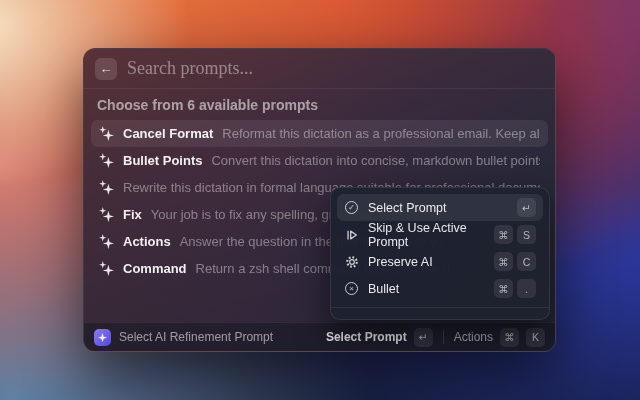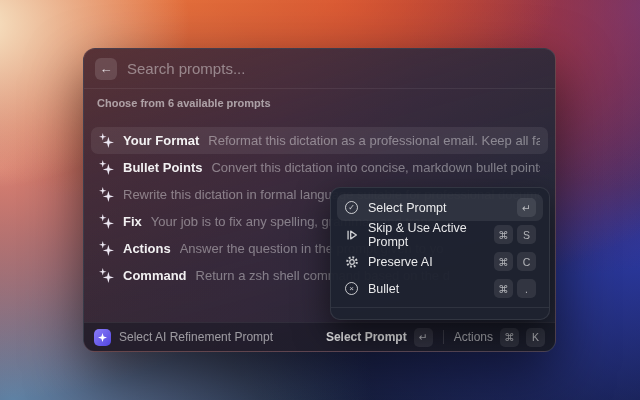--- a/index.html
+++ b/index.html
@@ -30,23 +30,23 @@
     background:
       linear-gradient(165deg, rgba(120,60,58,0.45) 0%, rgba(90,50,70,0.28) 30%, rgba(40,40,70,0.18) 60%, rgba(20,26,46,0.3) 100%),
       linear-gradient(100deg, #3e2a33 0%, #382939 40%, #2d2839 65%, #252835 100%);
   }
   .hdr { display:flex; align-items:center; gap:10px; height:40px; padding:0 11px;
          border-bottom:1px solid rgba(255,255,255,0.07); }
   .back-btn { width:22px; height:22px; flex:none; border-radius:6px;
               background:rgba(255,255,255,0.13); color:#e3dce0; font-size:13px;
               display:flex; align-items:center; justify-content:center; cursor:default; }
   .search-input { flex:1; background:transparent; border:none; outline:none;
-                  color:#fff; font-size:15px; font-family:Liberation Sans, sans-serif; }
+                  color:#fff; font-size:18px; font-family:Liberation Serif, serif; }
   .search-input::placeholder { color:rgba(255,255,255,0.42); }
-  .section-label { margin:8px 13px 14px; font-size:11px; font-weight:700;
+  .section-label { margin:8px 13px 3px; font-size:14px; font-weight:700;
                    color:rgba(255,255,255,0.55); }
   .plist { padding:4px 7px; }
   .prow { height:27px; display:flex; align-items:center; gap:9px; padding:0 8px;
           border-radius:7px; }
   .prow.sel { background:rgba(255,255,255,0.075); }
   .spark { width:15px; height:15px; flex:none; display:flex; align-items:center; justify-content:center; }
   .ptitle { font-size:13px; font-weight:600; color:rgba(255,255,255,0.93); white-space:nowrap; }
   .pdesc { font-size:13px; color:rgba(255,255,255,0.40); white-space:nowrap; overflow:hidden; flex:1; }
   .menu { position:absolute; right:5px; bottom:31px; width:220px; z-index:5;
           background:rgba(30,34,48,0.97); border:1px solid rgba(255,255,255,0.09);
@@ -96,21 +96,21 @@
 
   <div class="plist">
 
     <div class="prow sel">
       <span class="spark">
         <svg width="15" height="15" viewBox="0 0 16 16">
             <path fill="#ece7f2" d="M10 4l1.3 4.7L16 10l-4.7 1.3L10 16l-1.3-4.7L4 10l4.7-1.3z"></path>
             <path fill="#ece7f2" d="M4 0l.9 3.1L8 4l-3.1.9L4 8l-.9-3.1L0 4l3.1-.9z"></path>
           </svg>
       </span>
-      <span class="ptitle">Your Format</span>
+      <span class="ptitle">Cancel Format</span>
       <span class="pdesc">Reformat this dictation as a professional email. Keep all facts and information ...</span>
     </div>
 
     <div class="prow">
       <span class="spark">
         <svg width="15" height="15" viewBox="0 0 16 16">
             <path fill="#ece7f2" d="M10 4l1.3 4.7L16 10l-4.7 1.3L10 16l-1.3-4.7L4 10l4.7-1.3z"></path>
             <path fill="#ece7f2" d="M4 0l.9 3.1L8 4l-3.1.9L4 8l-.9-3.1L0 4l3.1-.9z"></path>
           </svg>
       </span>

